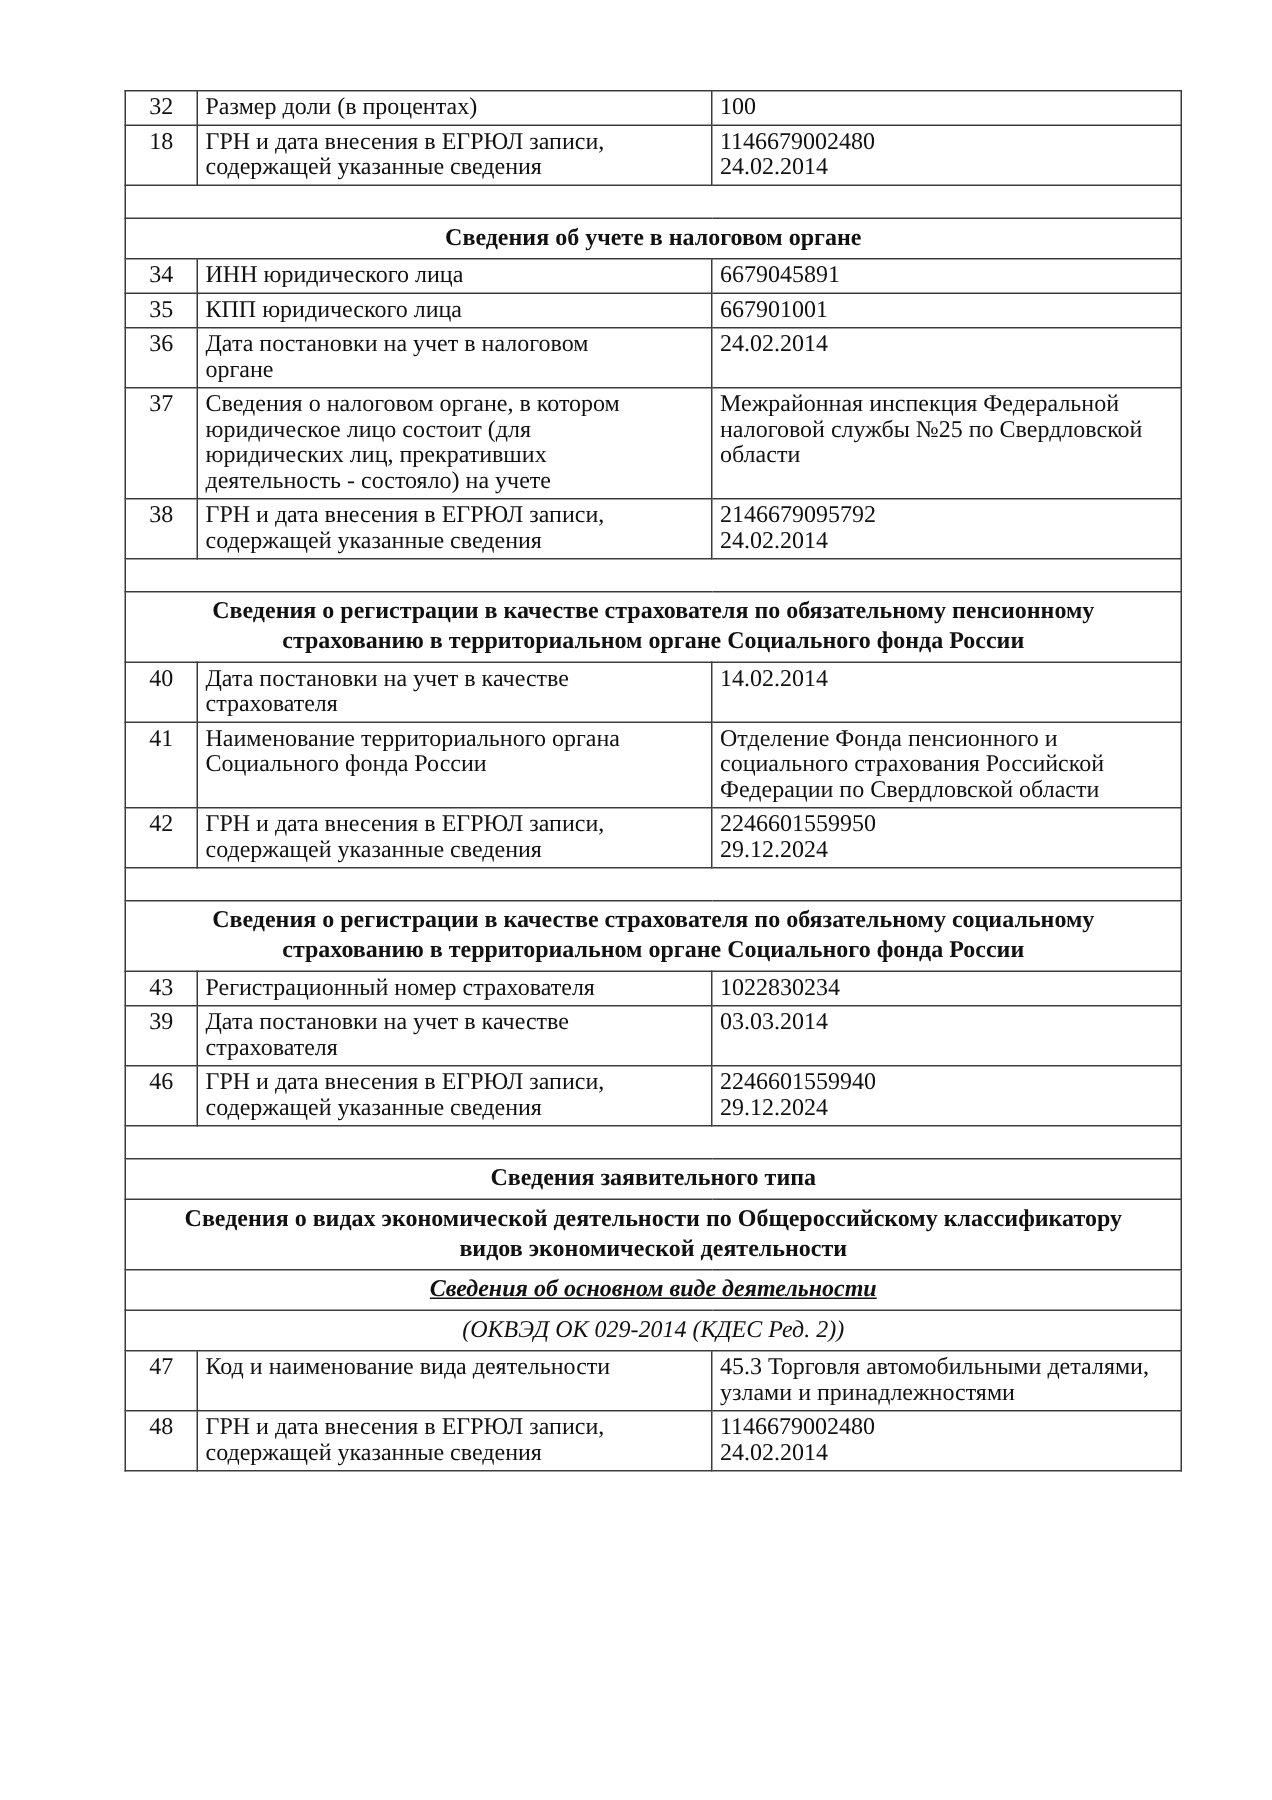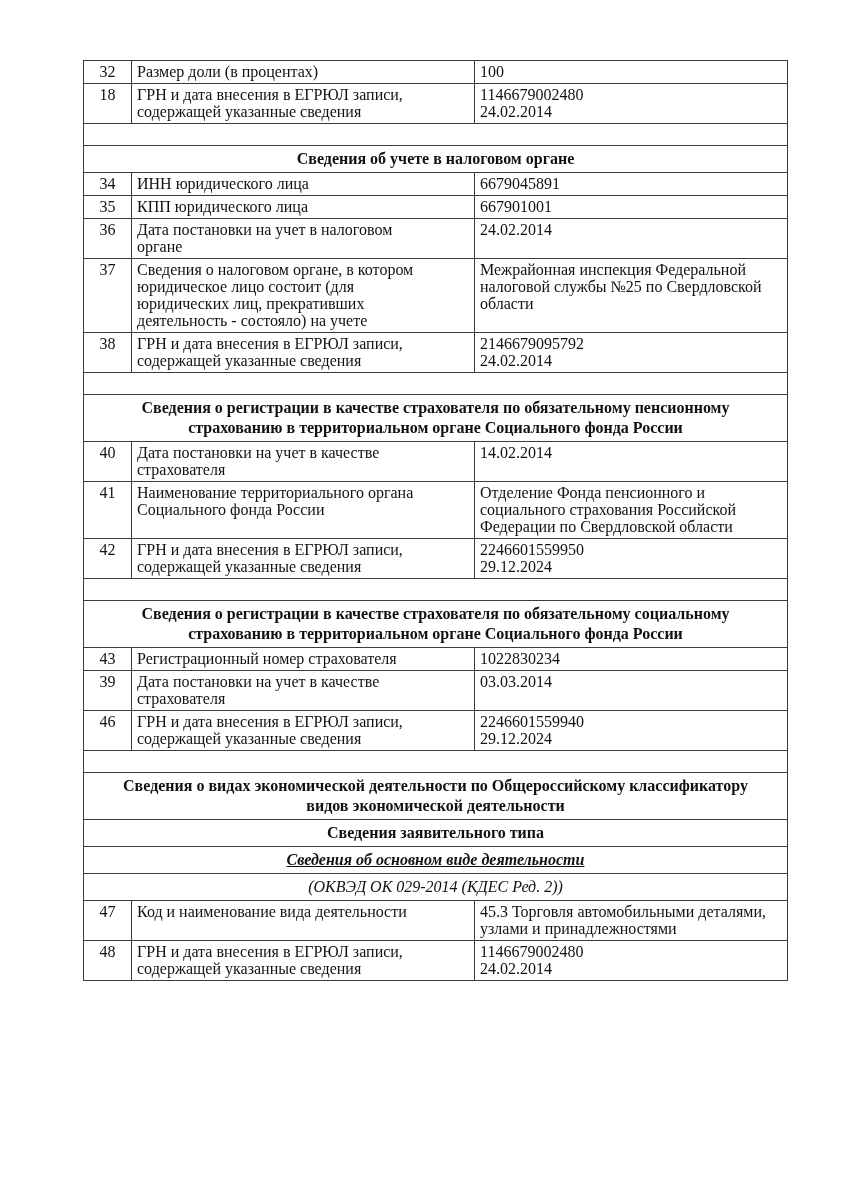--- a/index.html
+++ b/index.html
@@ -186,25 +186,25 @@
 содержащей указанные сведения</td>
         <td class="value">2246601559940
 29.12.2024</td>
       </tr>
 
       <tr class="gap">
           <td colspan="3"></td>
         </tr>
 
       <tr class="section">
+        <td colspan="3">Сведения заявительного типа</td>
+      </tr>
+      <tr class="section">
         <td colspan="3">Сведения о видах экономической деятельности по Общероссийскому классификатору
 видов экономической деятельности</td>
-      </tr>
-      <tr class="section">
-        <td colspan="3">Сведения заявительного типа</td>
       </tr>
       <tr class="section">
         <td colspan="3" class="italic-bold">Сведения об основном виде деятельности</td>
       </tr>
       <tr class="section">
         <td colspan="3" class="italic-only">(ОКВЭД ОК 029-2014 (КДЕС Ред. 2))</td>
       </tr>
 
       <tr>
         <td class="num">47</td>

